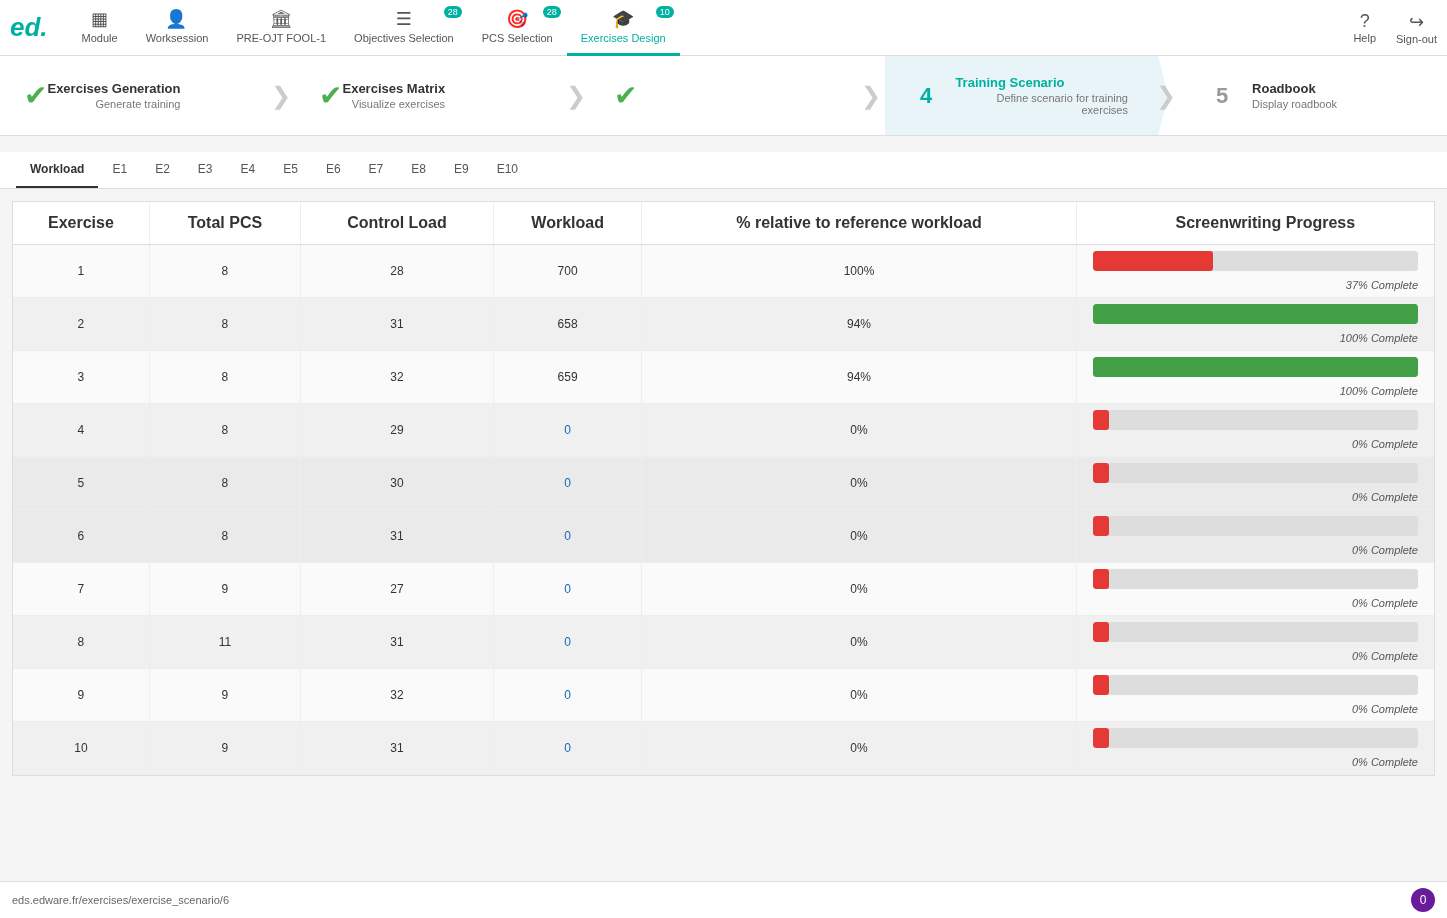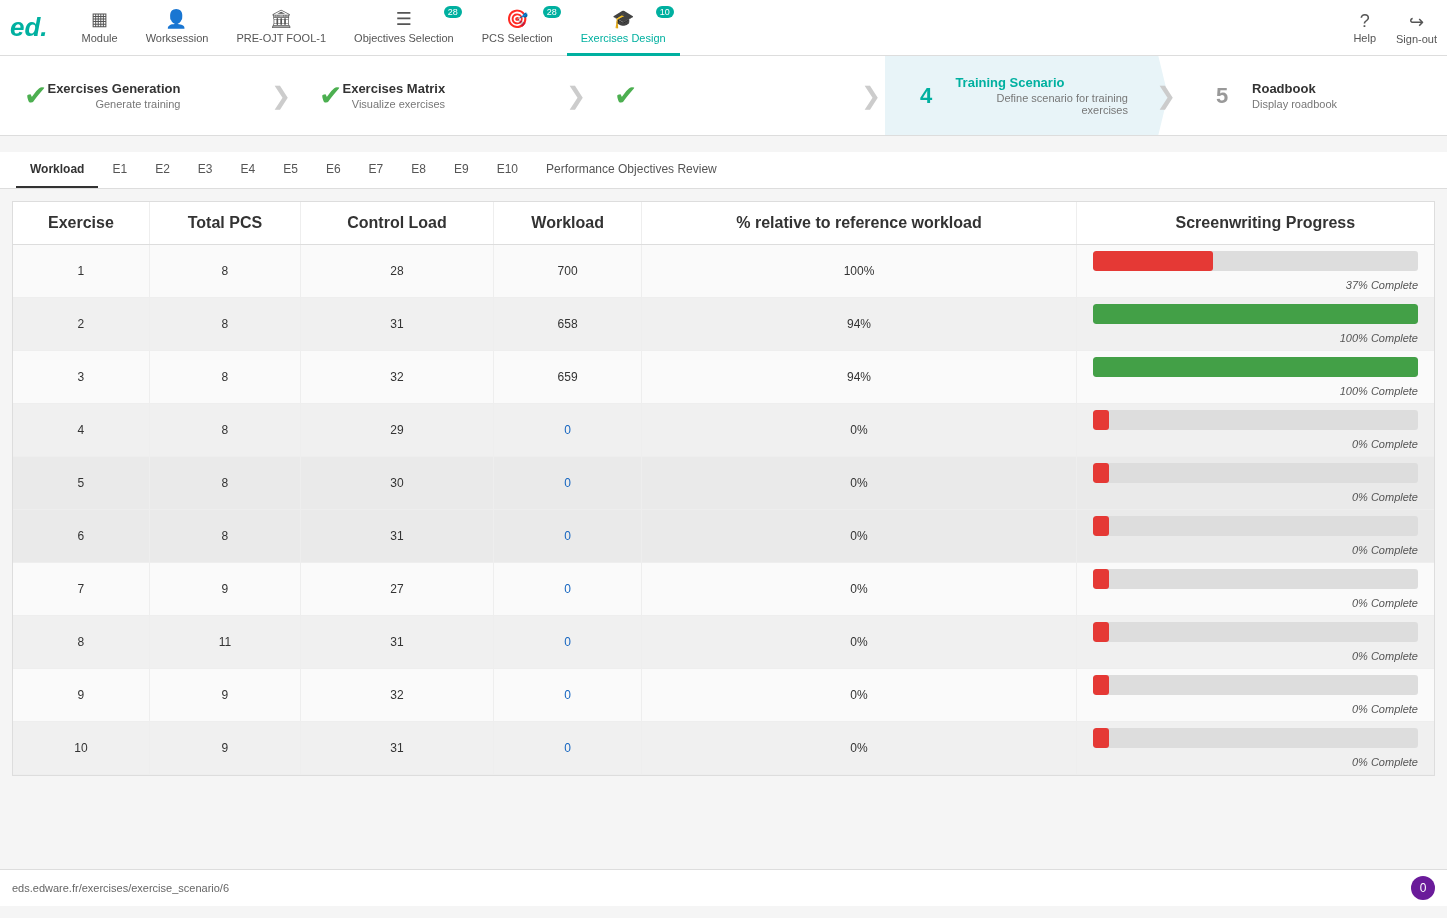--- a/index.html
+++ b/index.html
@@ -106,21 +106,21 @@
       width: 100%; background: #ddd; border-radius: 3px; height: 20px;
       position: relative; overflow: hidden;
     }
     .progress-bar-fill {
       height: 100%; border-radius: 3px;
     }
     .progress-label { font-size: 11px; color: #555; text-align: right; margin-top: 8px; font-style: italic; }
 
     
     .status-bar {
-      position: fixed; bottom: 12px; left: 0; right: 0;
+      position: fixed; bottom: 0; left: 0; right: 0;
       background: #fff; border-top: 1px solid #ddd;
       padding: 6px 12px; font-size: 11px; color: #666;
       display: flex; align-items: center; justify-content: space-between; gap: 41px;
     }
     .status-circle {
       width: 24px; height: 24px; border-radius: 50%;
       background: #6a1b9a; color: #fff; display: flex;
       align-items: center; justify-content: center; font-size: 12px;
     }
 
@@ -224,21 +224,20 @@
     <div class="tab">E1</div>
     <div class="tab">E2</div>
     <div class="tab">E3</div>
     <div class="tab">E4</div>
     <div class="tab">E5</div>
     <div class="tab">E6</div>
     <div class="tab">E7</div>
     <div class="tab">E8</div>
     <div class="tab">E9</div>
     <div class="tab">E10</div>
-    <div class="tab">Performance Objectives Review</div>
   </div>
 
 <div class="table-container">
   <table>
     <thead id="table-head">
         <tr>
           <th>Exercise</th>
           <th>Total PCS</th>
           <th>Control Load</th>
           <th>Workload</th>

